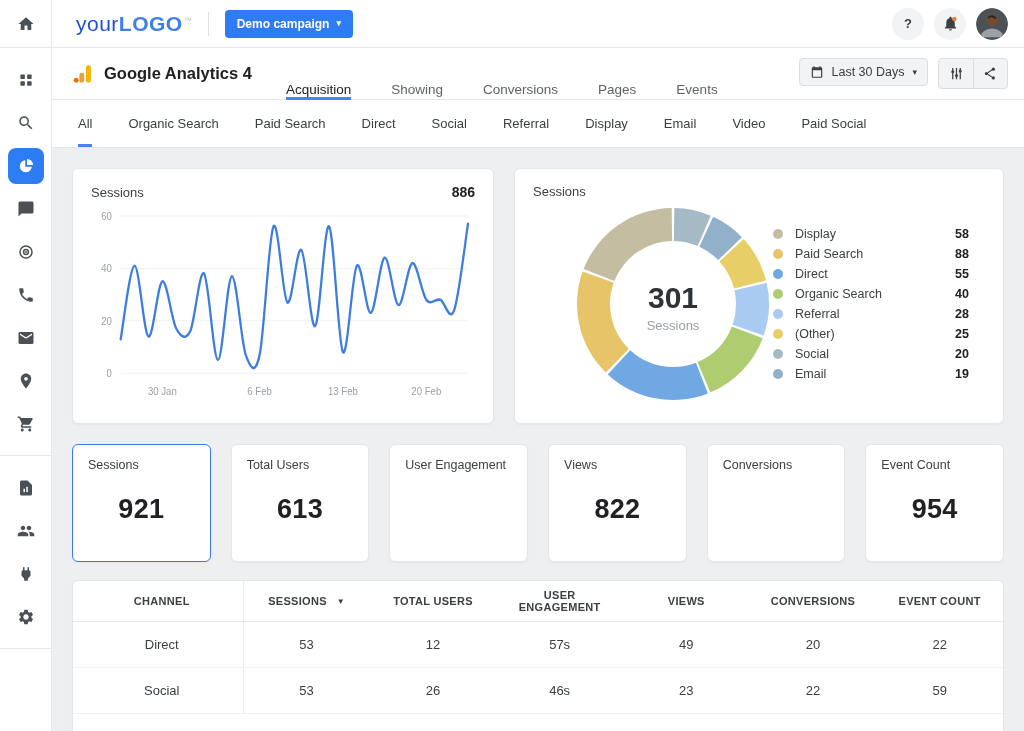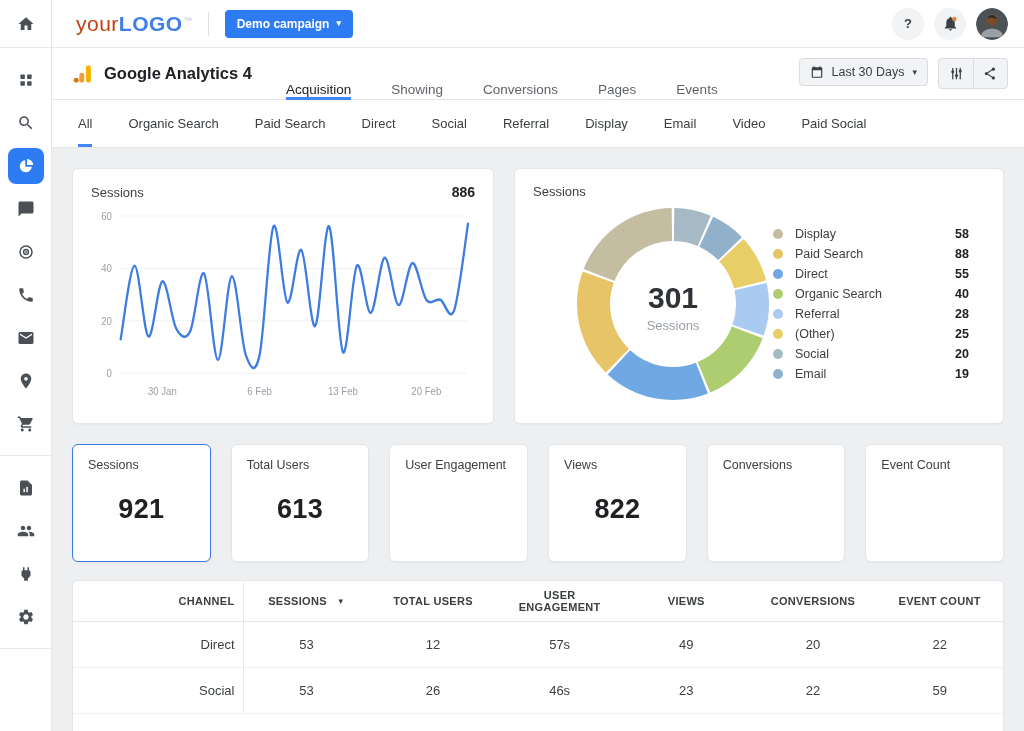--- a/index.html
+++ b/index.html
@@ -14,21 +14,21 @@
   .side-divider { height:1px; background:#e4e6e9; width:100%; }
   .side-item { width:36px; height:36px; margin:3.5px 0; border-radius:8px; display:flex; align-items:center; justify-content:center; color:#4a5056; cursor:pointer; }
   .side-item svg { width:18px; height:18px; }
   .side-item.active { background:#2e7cf4; color:#fff; }
 
   
   .main { flex:1; display:flex; flex-direction:column; min-width:0; }
 
   .hdr1 { height:48px; display:flex; align-items:center; padding:0 16px; border-bottom:1px solid #e4e6e9; background:#fff; }
   .logo { display:flex; align-items:baseline; margin-left:8px; }
-  .logo-your { font-size:21px; color:#c2410c; font-weight:400; letter-spacing:.5px; }
+  .logo-your { font-size:21px; color:#1d4ed8; font-weight:400; letter-spacing:.5px; }
   .logo-logo { font-size:21px; color:#3e7fe8; font-weight:700; letter-spacing:.5px; }
   .logo-tm { font-size:8px; color:#b6babf; vertical-align:super; position:relative; top:-8px; margin-left:1px; }
   .hdr-divider { width:1px; height:24px; background:#dde0e3; margin:0 16px; }
   .campaign-btn { background:#2e7cf4; color:#fff; border:none; border-radius:4px; font-size:12px; font-weight:700;
      padding:7px 12px; display:flex; align-items:center; gap:7px; cursor:pointer; font-family:inherit; }
   .caret { font-size:9px; line-height:1; }
   .hdr1-right { margin-left:auto; display:flex; align-items:center; gap:10px; }
   .circle-btn { width:32px; height:32px; border-radius:50%; background:#f1f3f4; border:none; display:flex; align-items:center; justify-content:center;
      font-size:13px; font-weight:700; color:#3c4043; cursor:pointer; position:relative; font-family:inherit; }
   .circle-btn svg { width:17px; height:17px; }
@@ -83,21 +83,21 @@
   .table-card { margin-top:18px; min-height:320px; padding:0; }
   .table-top { display:flex; align-items:center; justify-content:space-between; padding:13px 16px 10px 16px; }
   .showing { font-size:12px; color:#3c4043; }
   .search-input { width:128px; height:30px; background:#f5f6f7; border:1px solid #e8eaed; border-radius:4px; padding:0 10px;
      font-size:12px; color:#3c4043; font-family:inherit; outline:none; }
   .search-input::placeholder { color:#b0b5bb; }
   table.data { width:100%; border-collapse:collapse; table-layout:fixed; }
   table.data th, table.data td { font-size:12.5px; padding:0 8px; height:40px; }
   table.data th { font-size:11px; font-weight:700; color:#3c4043; letter-spacing:.3px; border-bottom:1px solid #e4e7ea; text-transform:uppercase; }
   table.data td { height:46px; color:#3c4043; border-bottom:1px solid #eef0f2; font-size:13px; }
-  .col-channel { width:170px; text-align:right; padding-left:16px !important; border-right:1px solid #e8eaed; }
+  .col-channel { width:170px; text-align:center; padding-left:16px !important; border-right:1px solid #e8eaed; }
   .col-num { text-align:center; }
   .sort-caret { font-size:8px; color:#3c4043; margin-left:10px; position:relative; top:-1px; }
 </style>
 </head>
 <body>
 
 <div class="app">
 
   <nav class="sidebar">
     <div class="side-top" id="side-top">
@@ -433,20 +433,21 @@
           </div>
           <div class="card kpi-card">
             <div class="kpi-label">Views</div>
             <div class="kpi-value">822</div>
           </div>
           <div class="card kpi-card">
             <div class="kpi-label">Conversions</div>
           </div>
           <div class="card kpi-card">
             <div class="kpi-label">Event Count</div>
+            <div class="kpi-value">954</div>
           </div>
         </div>
 
       <section class="card table-card">
         <table class="data">
           <thead>
               <tr id="table-head-row">
                 <th class="col-channel">CHANNEL</th>
                 <th class="col-num">SESSIONS<span class="sort-caret">▼</span></th>
                 <th class="col-num">TOTAL USERS</th>

